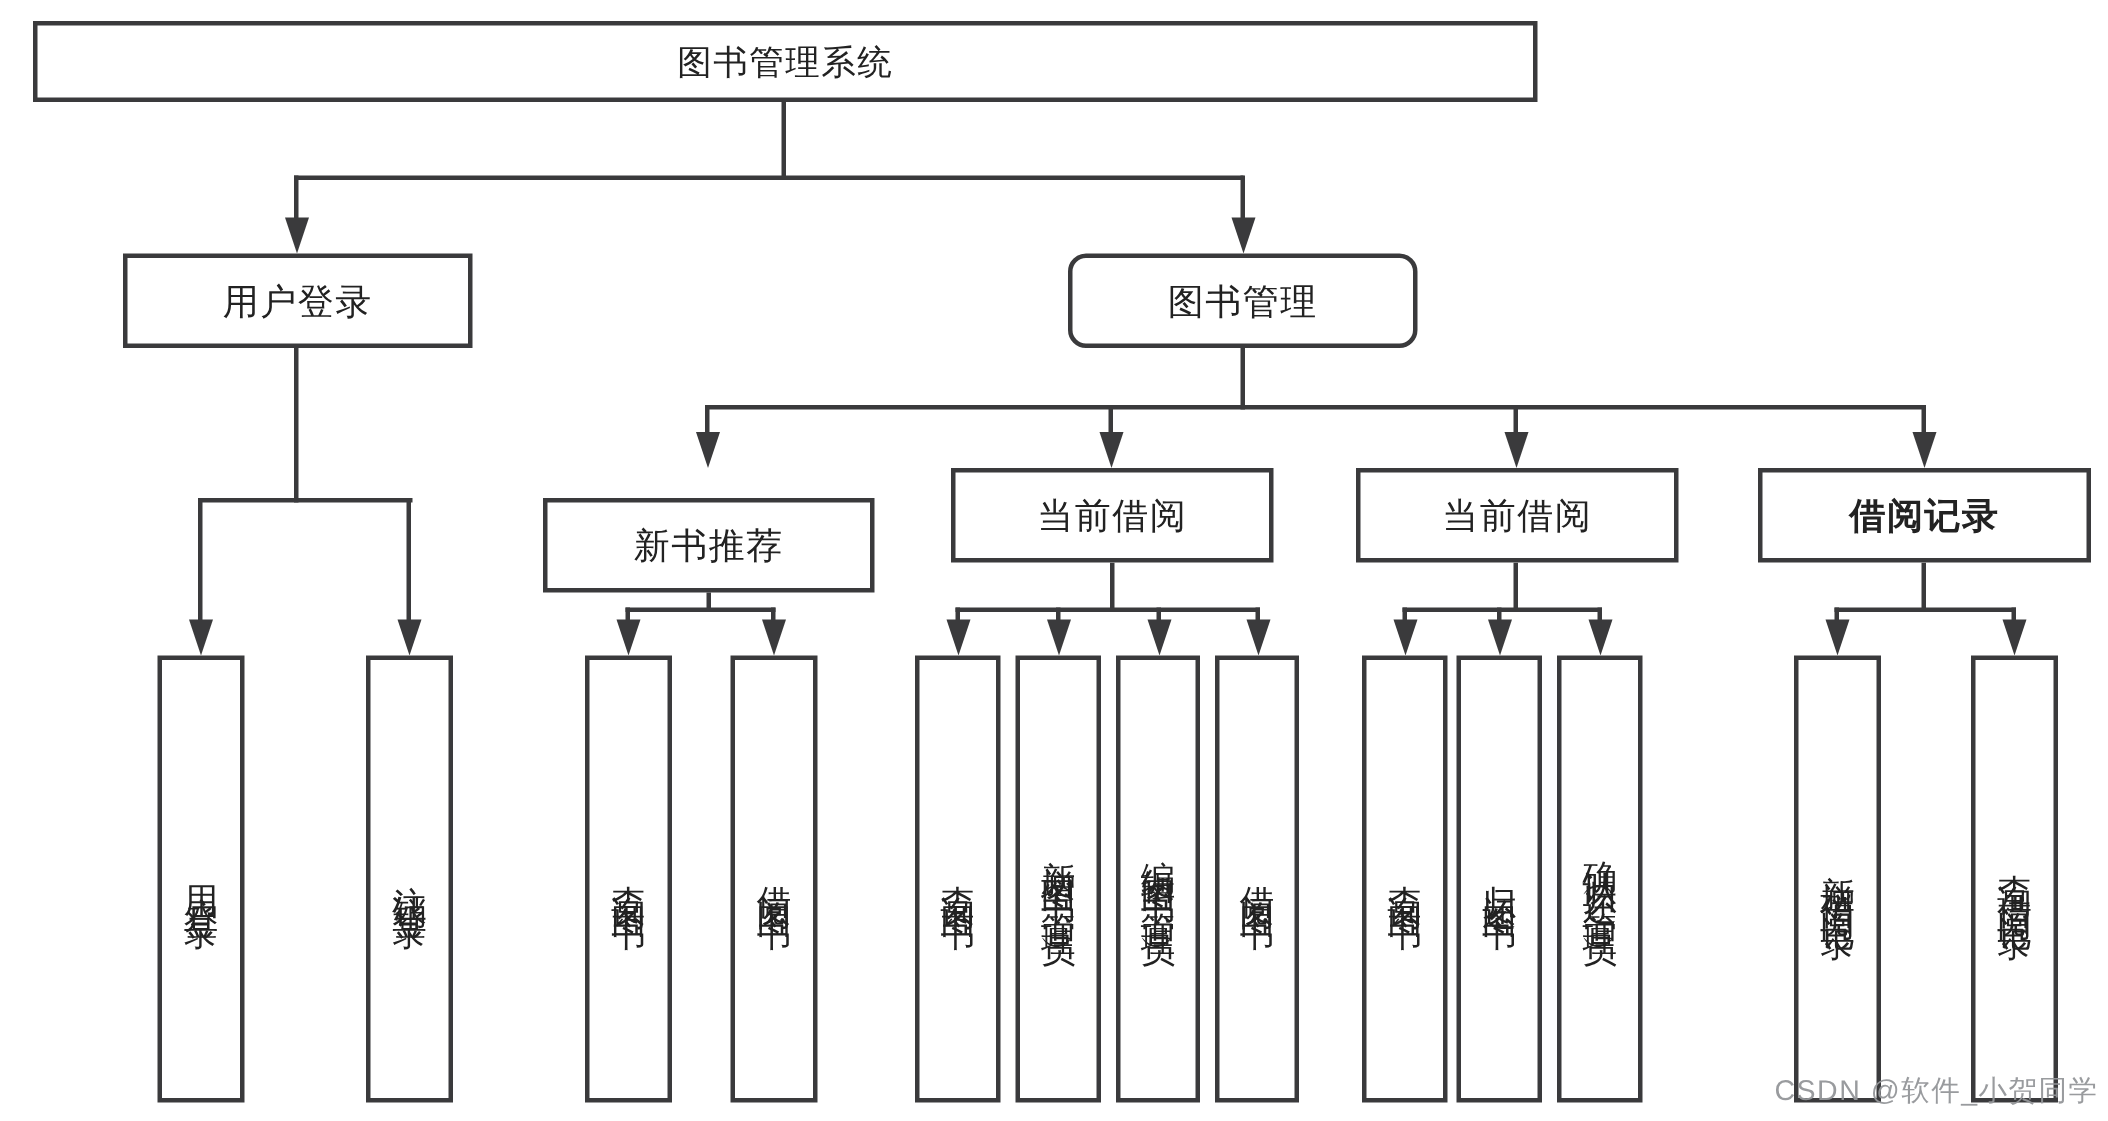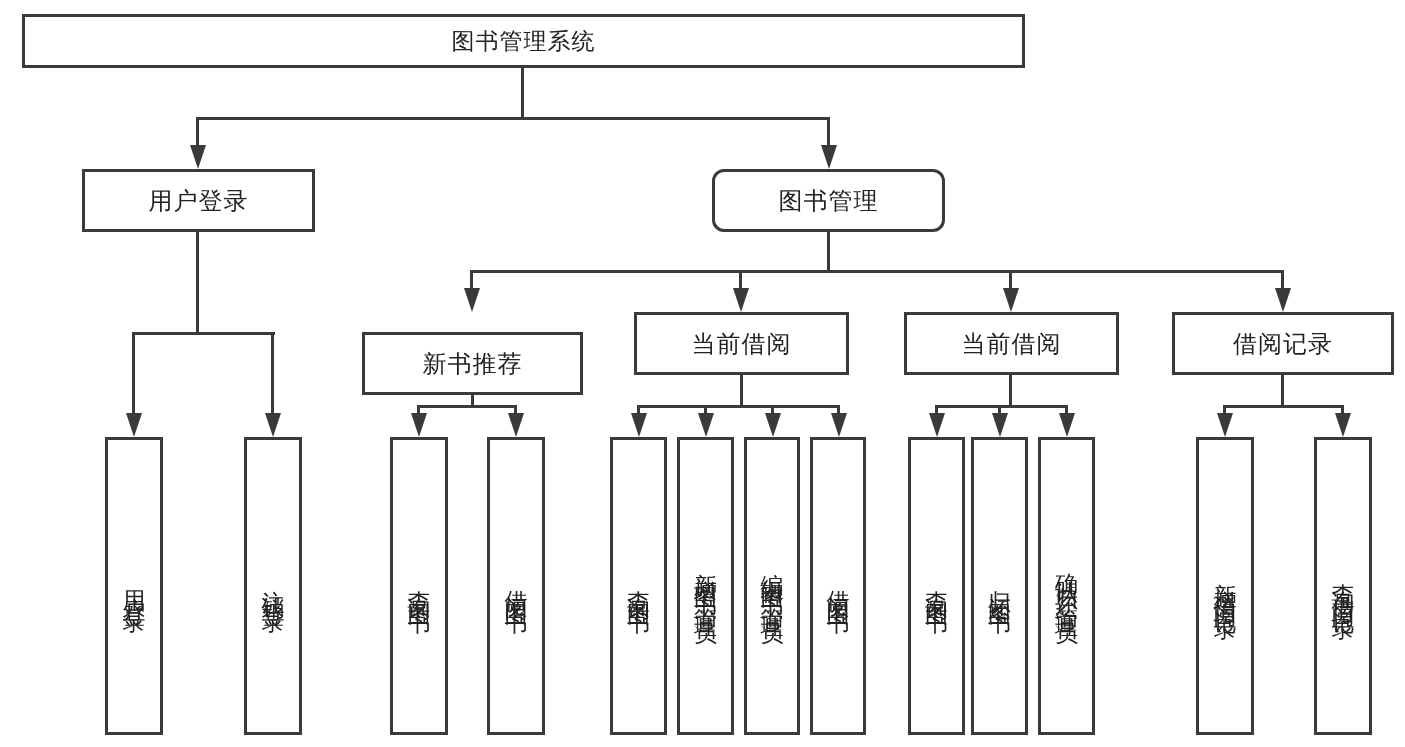--- a/index.html
+++ b/index.html
@@ -87,21 +87,21 @@
   <div class="v-line" style="left:739px;top:270px;height:22px;"></div>
   <div class="arrow" style="left:733px;top:288px;"></div>
   <div class="v-line" style="left:1009px;top:270px;height:22px;"></div>
   <div class="arrow" style="left:1003px;top:288px;"></div>
   <div class="v-line" style="left:1281px;top:270px;height:22px;"></div>
   <div class="arrow" style="left:1275px;top:288px;"></div>
 
   <div class="node" style="left:362px;top:312px;width:221px;height:63px;margin-top:20px;">新书推荐</div>
   <div class="node" style="left:634px;top:312px;width:215px;height:63px;">当前借阅</div>
   <div class="node" style="left:904px;top:312px;width:215px;height:63px;">当前借阅</div>
-  <div class="node" style="left:1172px;top:312px;width:222px;height:63px;">借阅记录</div>
+  <div class="node" style="left:1172px;top:312px;width:222px;height:63px;font-weight:bold;">借阅记录</div>
 
   <div class="v-line" style="left:471px;top:375px;height:33px;"></div>
   <div class="h-line" style="left:417px;top:405px;width:100px;"></div>
   <div class="v-line" style="left:417px;top:405px;height:12px;"></div>
   <div class="arrow" style="left:411px;top:413px;"></div>
   <div class="v-line" style="left:514px;top:405px;height:12px;"></div>
   <div class="arrow" style="left:508px;top:413px;"></div>
 
   <div class="v-line" style="left:740px;top:375px;height:33px;"></div>
   <div class="h-line" style="left:637px;top:405px;width:203px;"></div>
@@ -167,14 +167,15 @@
     <span>确认归还（管理员）</span>
   </div>
 
   <div class="leaf" style="left:1196px;">
     <span>新增借阅记录</span>
   </div>
   <div class="leaf" style="left:1314px;">
     <span>查询借阅记录</span>
   </div>
 
+  <div class="watermark">CSDN @软件_小贺同学</div>
 
 </div>
 
 </body></html>

